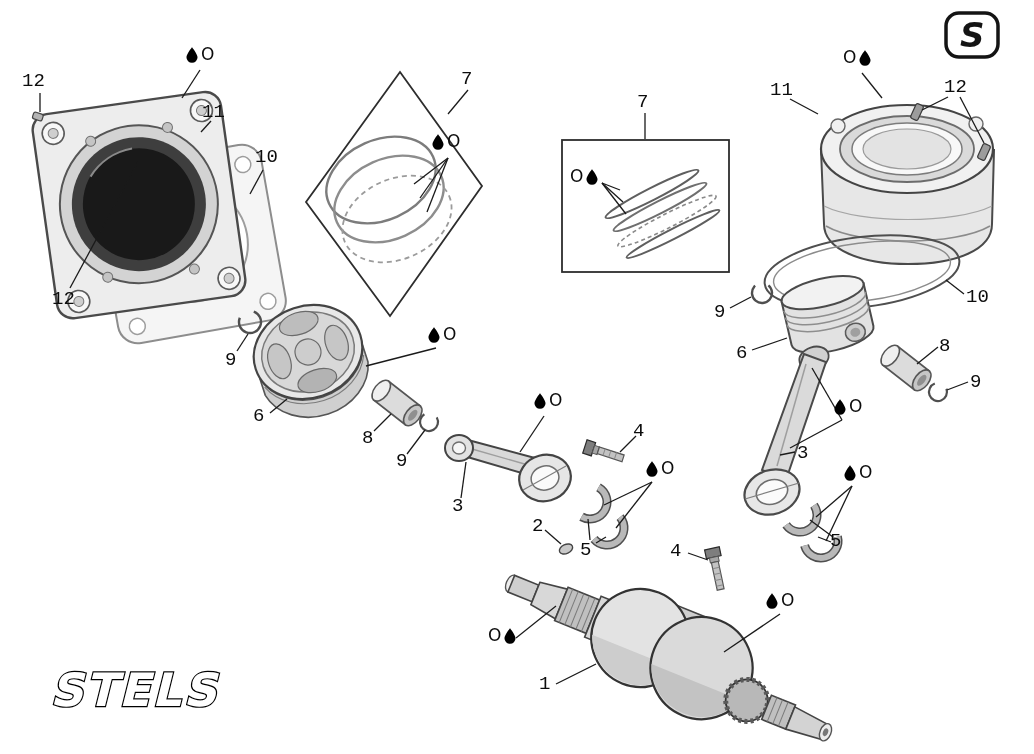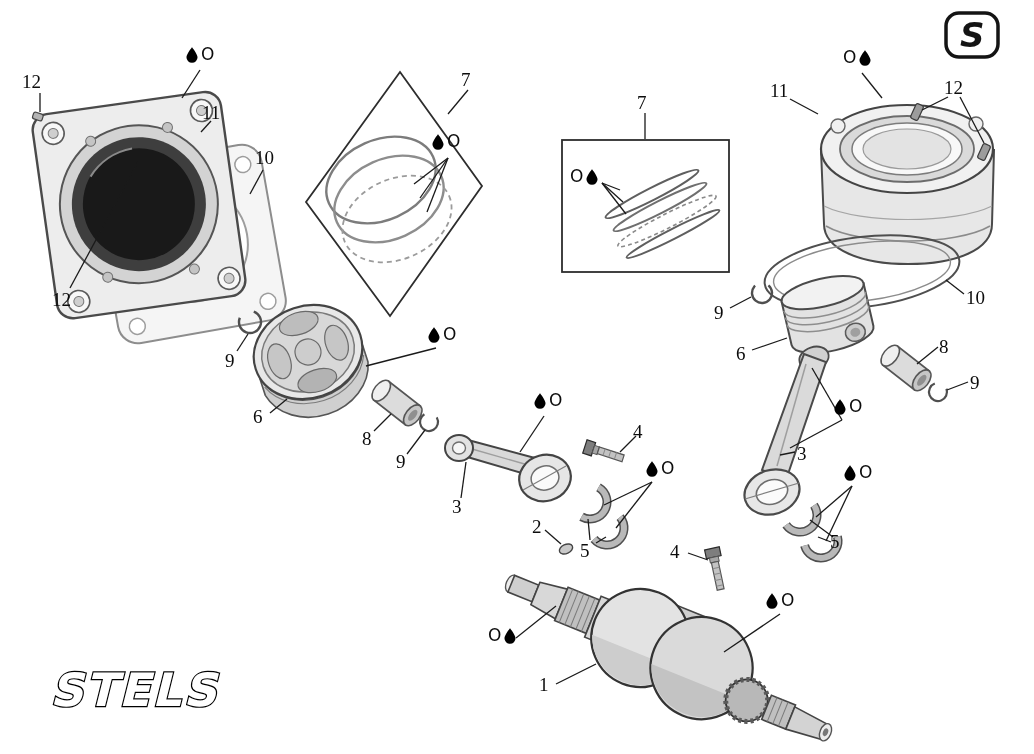--- a/index.html
+++ b/index.html
@@ -1,19 +1,19 @@
 <!DOCTYPE html>
 <html><head>
 <meta charset="utf-8">
 <style>
   html,body{margin:0;padding:0;background:#fff;}
   .stage{position:relative;width:1034px;height:754px;background:#ffffff;overflow:hidden;
          font-family:"DejaVu Sans", sans-serif;}
   svg.scene{position:absolute;left:0;top:0;}
-  .part-label{position:absolute;font-size:19px;color:#0c0c0c;font-family:Liberation Serif, serif;
+  .part-label{position:absolute;font-size:19px;color:#0c0c0c;font-family:Liberation Mono, monospace;
               line-height:1;user-select:none;}
   .oil{position:absolute;display:flex;align-items:center;gap:3px;font-size:17px;color:#0c0c0c;}
   .oil.flip{flex-direction:row-reverse;}
   .oil svg{display:block;}
   .oil span{line-height:1;}
 </style>
 </head>
 <body>
 
 <div class="stage">

